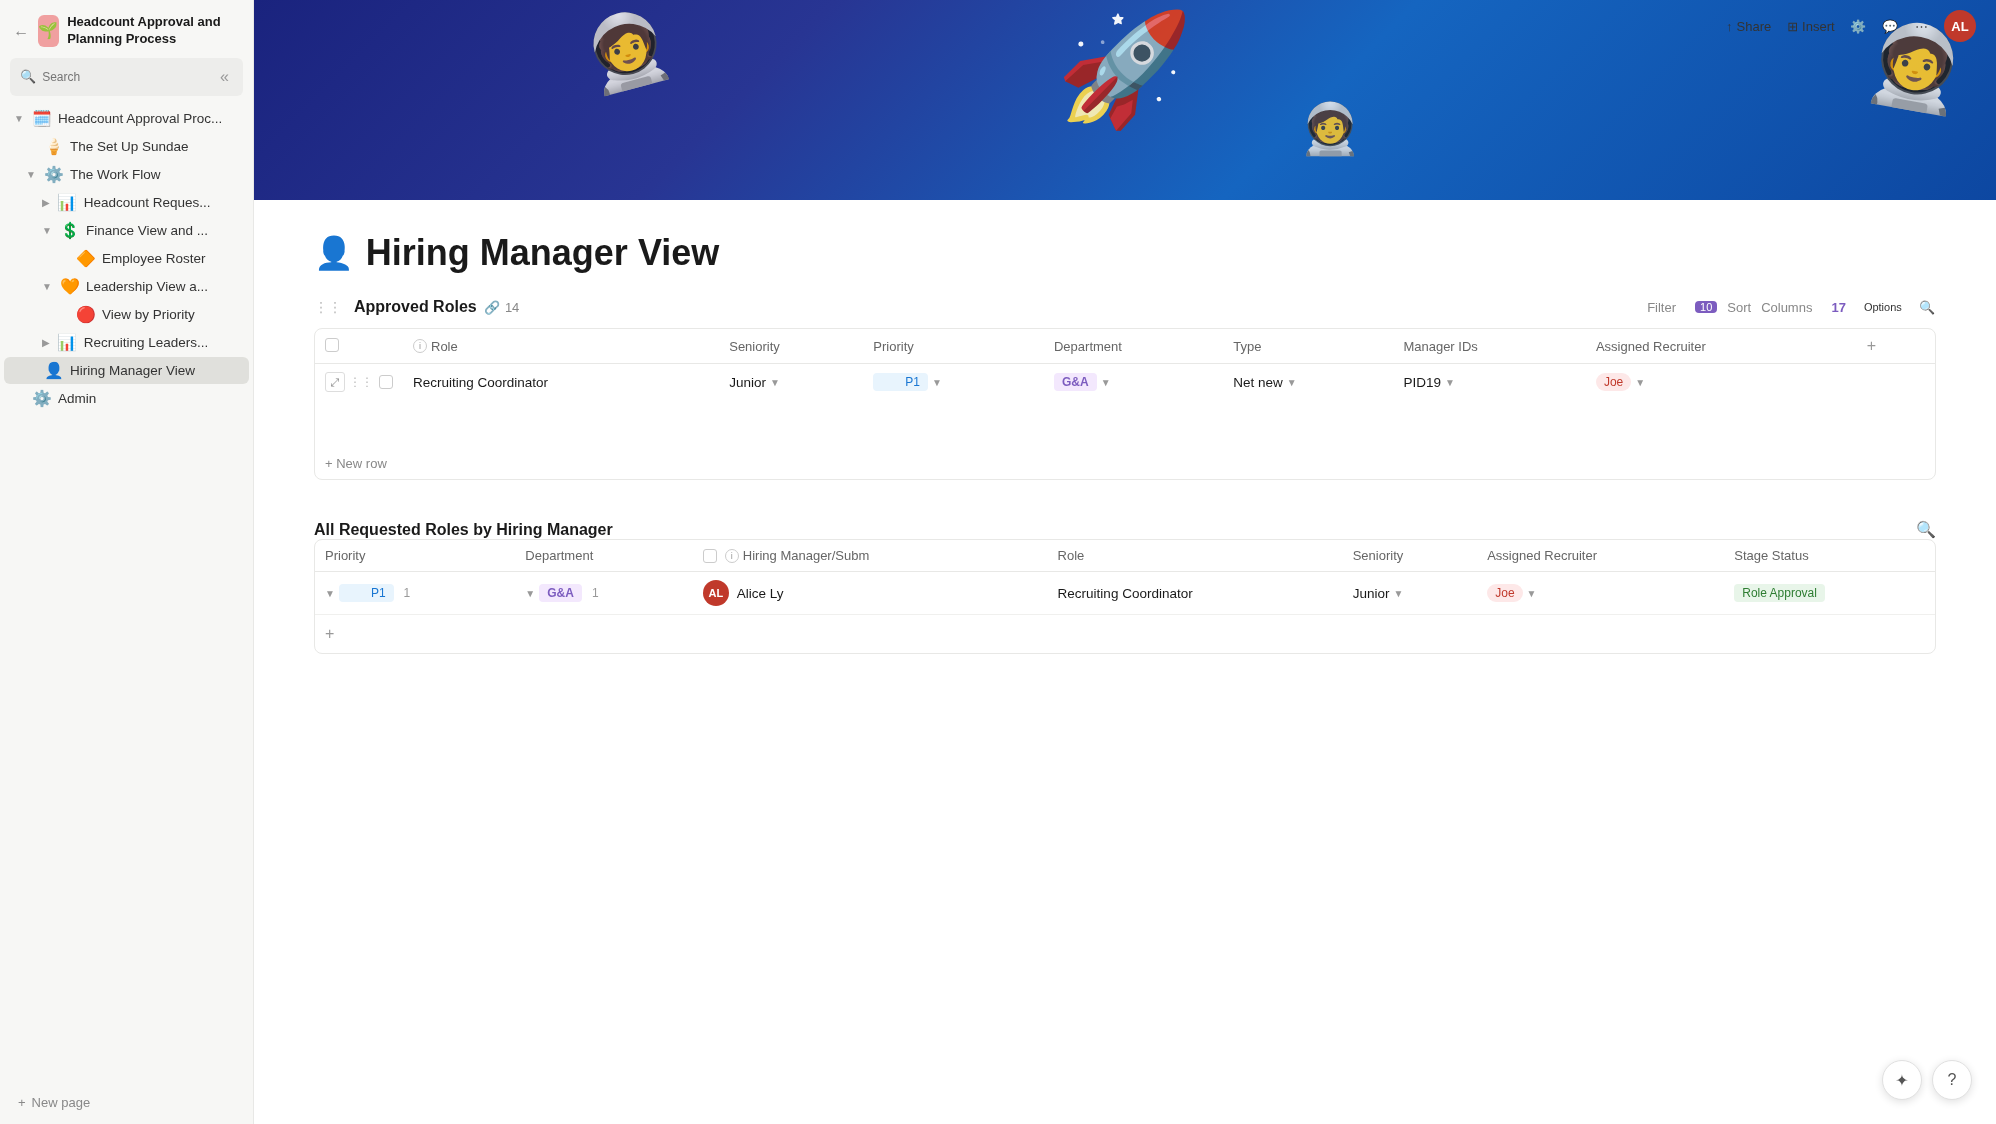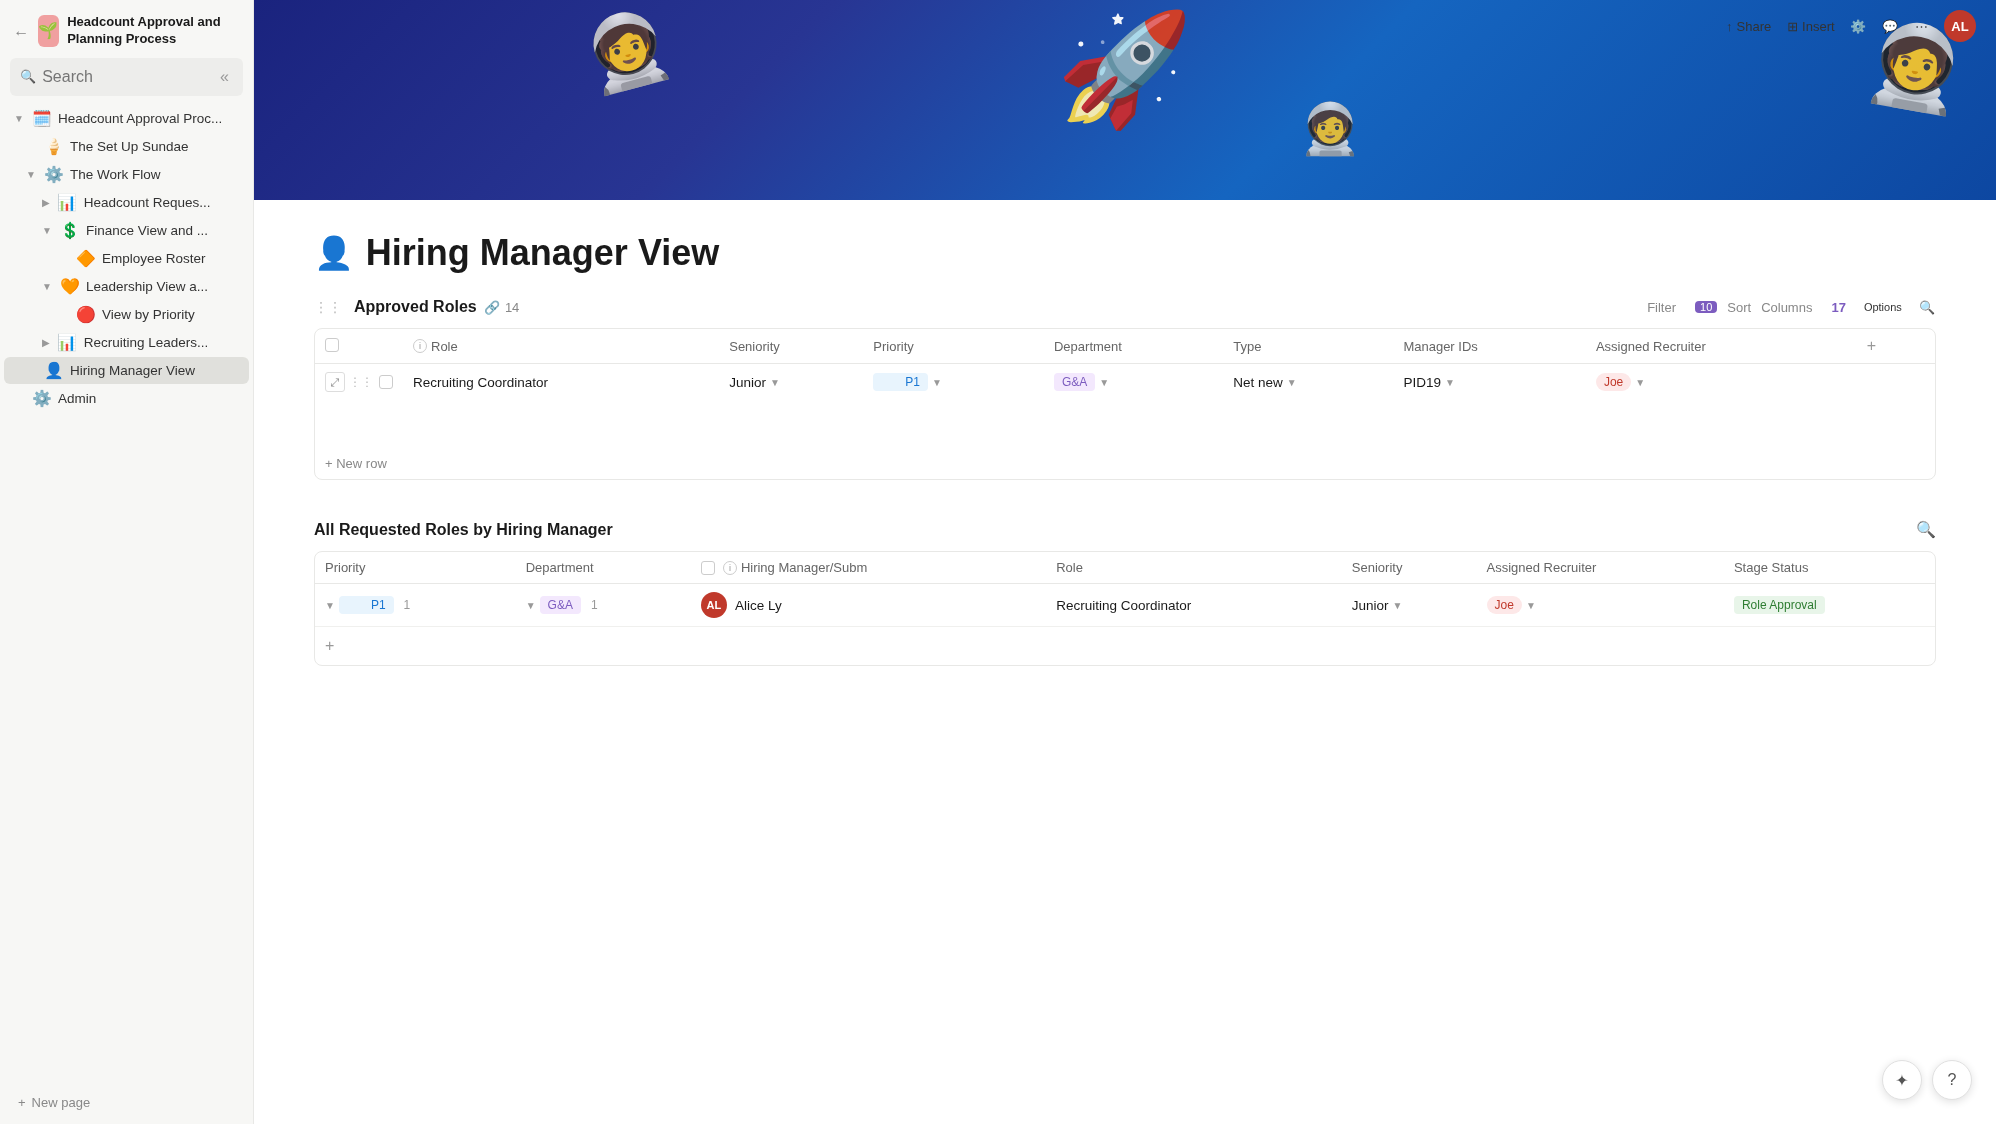--- a/index.html
+++ b/index.html
@@ -55,21 +55,21 @@
       align-items: center;
       gap: 6px;
       background: #ededeb;
       border-radius: 6px;
       padding: 6px 10px;
     }
     .sidebar-search input {
       border: none;
       background: none;
       outline: none;
-      font-size: 16px;
+      font-size: 12px;
       color: #404040;
       width: 100%;
     }
     .sidebar-search-icon { color: #999; font-size: 13px; }
 
     .sidebar-collapse-btn {
       margin-left: auto;
       background: none;
       border: none;
       cursor: pointer;
@@ -272,21 +272,21 @@
     .checkbox { width: 14px; height: 14px; border: 1.5px solid #ccc; border-radius: 3px; display: inline-block; }
 
     .badge {
       display: inline-flex; align-items: center;
       padding: 2px 8px;
       border-radius: 4px;
       font-size: 12px;
       font-weight: 500;
     }
     .badge-p1 { background: #e8f4fd; color: #1976d2; padding-left: 32px; }
-    .badge-ga { background: #f3e8fd; color: #7c5cbf; }
+    .badge-ga { background: #f3e8fd; color: #7c5cbf; font-weight: bold; }
     .badge-joe { background: #fde8e8; color: #c0392b; border-radius: 12px; }
     .badge-role-approved { background: #e8f5e9; color: #2e7d32; }
 
     .select-cell {
       display: flex; align-items: center; gap: 4px;
     }
     .select-caret { color: #999; font-size: 10px; }
 
     .new-row-btn {
       display: flex; align-items: center; gap: 6px;
@@ -296,21 +296,21 @@
 
     .add-col-btn {
       background: none; border: none; cursor: pointer;
       color: #999; font-size: 16px;
       padding: 0 6px;
     }
 
     
     .section2-header {
       display: flex; align-items: center;
-      margin-bottom: 12px;
+      margin-bottom: 0;
     }
     .section2-title {
       font-size: 16px; font-weight: 600; color: #1a1a1a;
       flex: 1;
     }
     .search-icon-btn {
       background: none; border: none; cursor: pointer;
       color: #888; font-size: 16px;
     }
 

